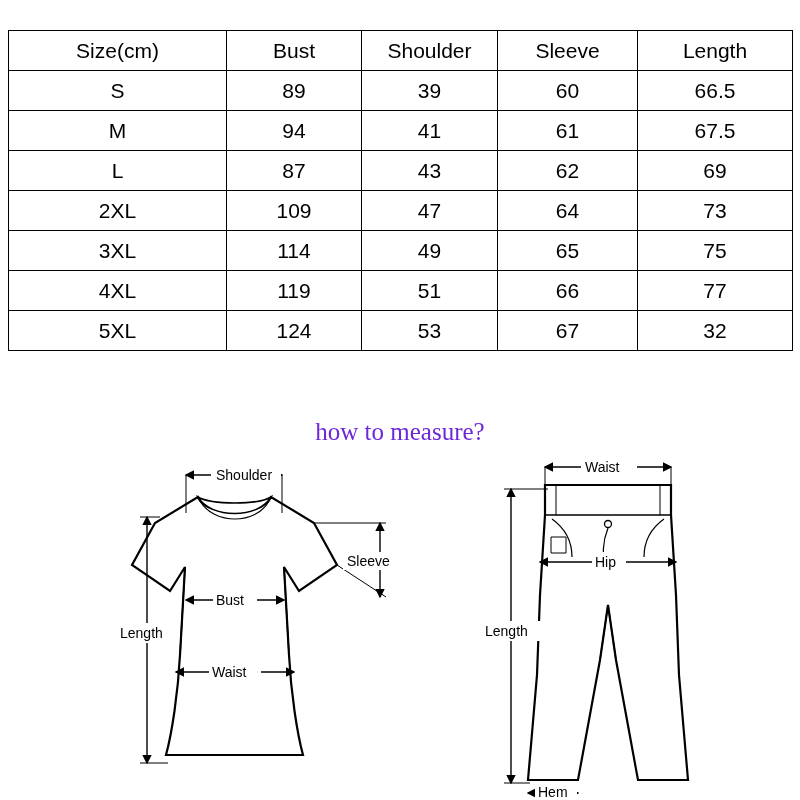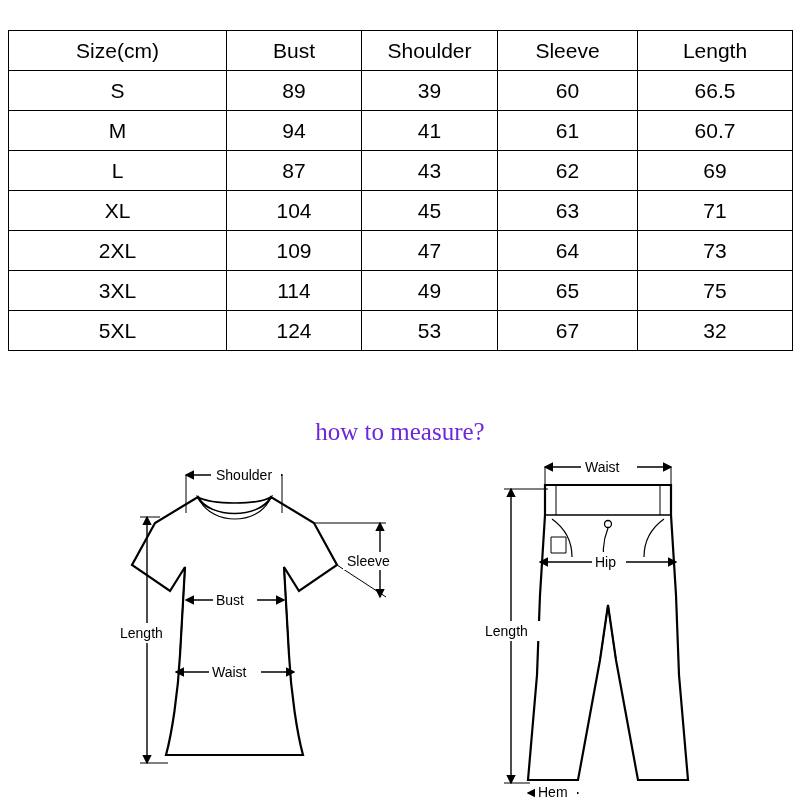--- a/index.html
+++ b/index.html
@@ -110,49 +110,49 @@
           <td>89</td>
           <td>39</td>
           <td>60</td>
           <td>66.5</td>
         </tr>
         <tr>
           <td>M</td>
           <td>94</td>
           <td>41</td>
           <td>61</td>
-          <td>60.7</td>
+          <td>67.5</td>
         </tr>
         <tr>
           <td>L</td>
           <td>87</td>
           <td>43</td>
           <td>62</td>
           <td>69</td>
         </tr>
         <tr>
-          <td>XL</td>
-          <td>104</td>
-          <td>45</td>
-          <td>63</td>
-          <td>71</td>
-        </tr>
-        <tr>
           <td>2XL</td>
           <td>109</td>
           <td>47</td>
           <td>64</td>
           <td>73</td>
         </tr>
         <tr>
           <td>3XL</td>
           <td>114</td>
           <td>49</td>
           <td>65</td>
           <td>75</td>
+        </tr>
+        <tr>
+          <td>4XL</td>
+          <td>119</td>
+          <td>51</td>
+          <td>66</td>
+          <td>77</td>
         </tr>
         <tr>
           <td>5XL</td>
           <td>124</td>
           <td>53</td>
           <td>67</td>
           <td>32</td>
         </tr>
       </tbody>
     </table>

